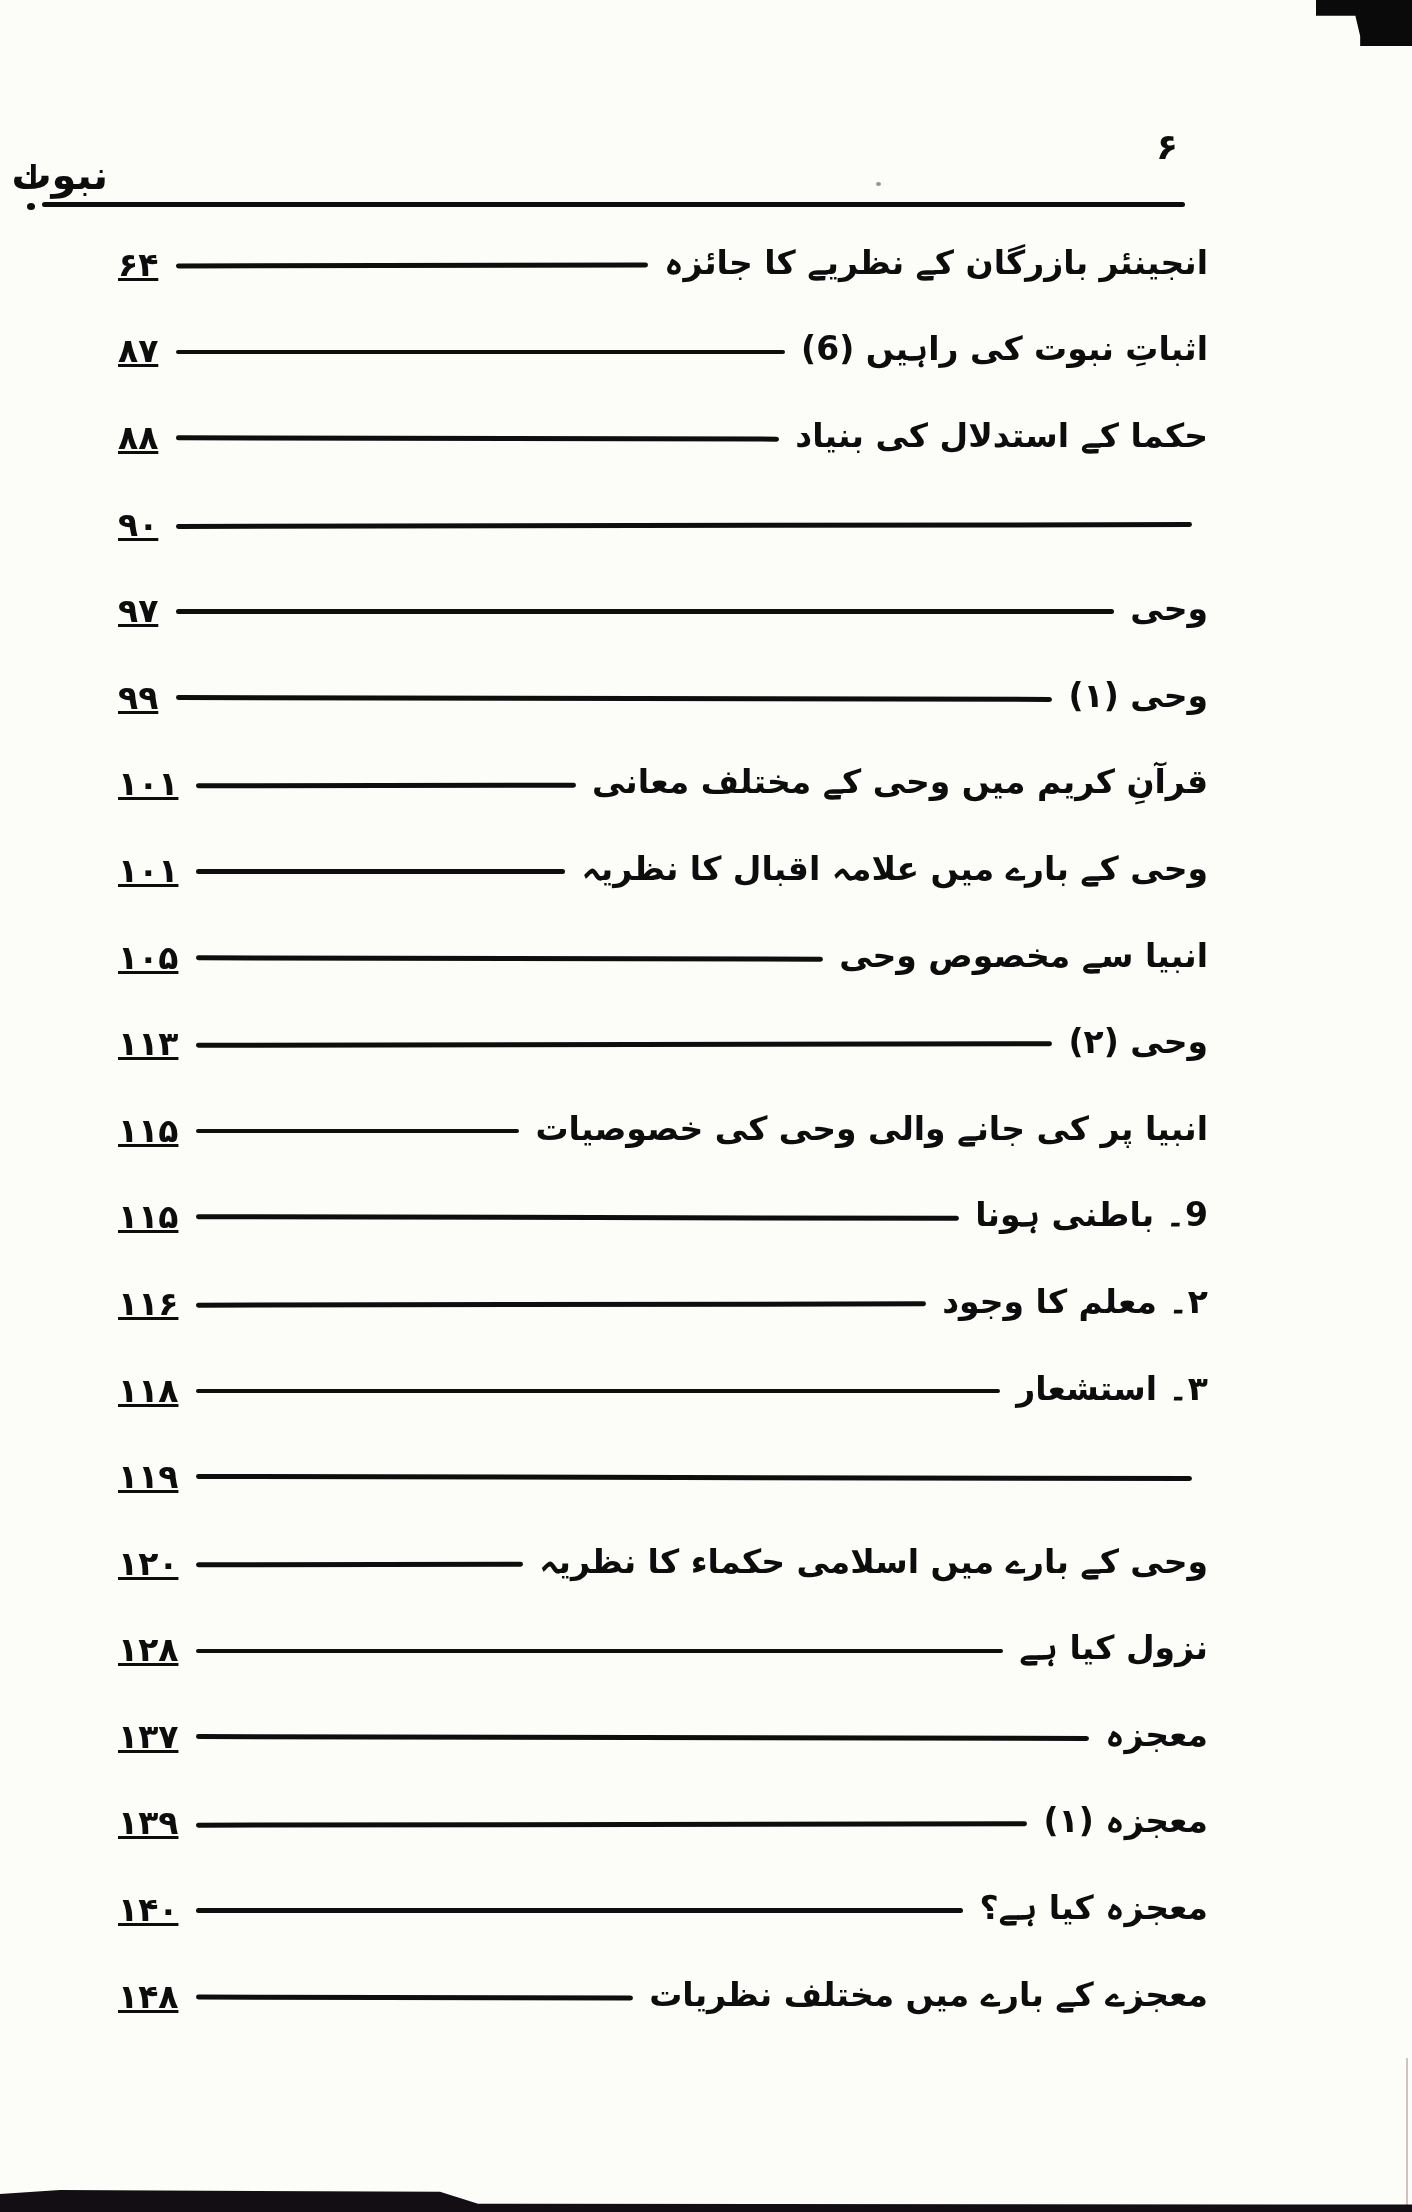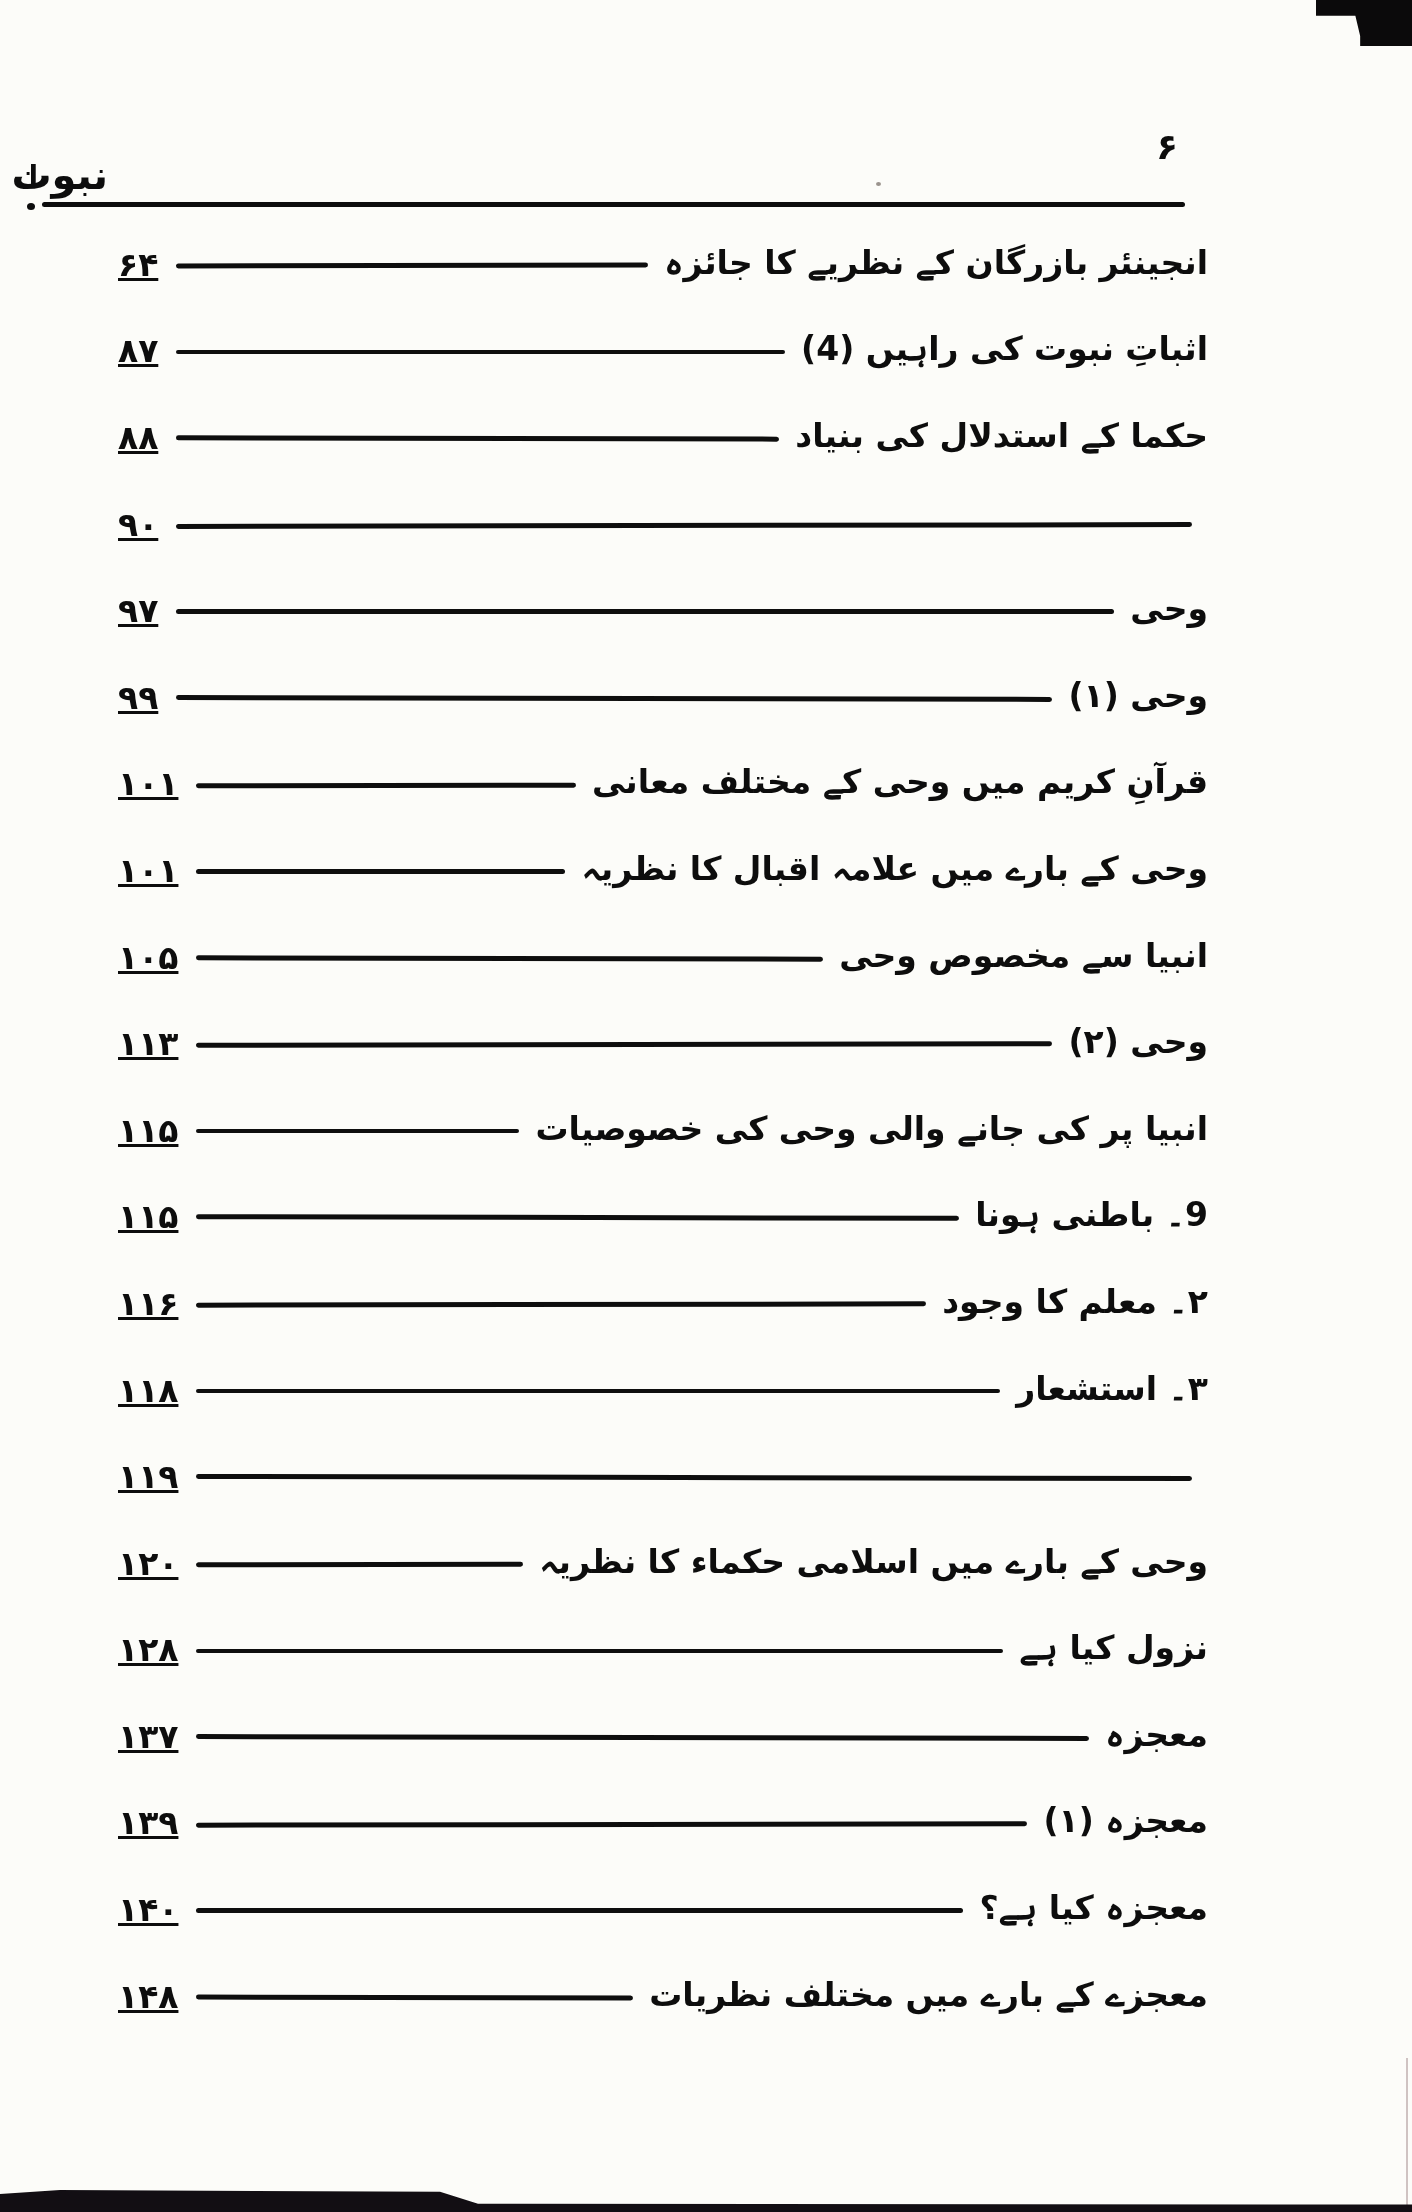--- a/index.html
+++ b/index.html
@@ -97,21 +97,21 @@
   <div class="rule"></div>
   <span class="speck"></span>
 
   <main class="toc" id="toc">
       <div class="row">
         <span class="t-title">انجینئر بازرگان کے نظریے کا جائزہ</span>
         <span class="t-line"></span>
         <span class="t-page">۶۴</span>
       </div>
       <div class="row">
-        <span class="t-title">اثباتِ نبوت کی راہیں (4)</span>
+        <span class="t-title">اثباتِ نبوت کی راہیں (6)</span>
         <span class="t-line"></span>
         <span class="t-page">۸۷</span>
       </div>
       <div class="row">
         <span class="t-title">حکما کے استدلال کی بنیاد</span>
         <span class="t-line"></span>
         <span class="t-page">۸۸</span>
       </div>
       <div class="row">
         <span class="t-line"></span>

